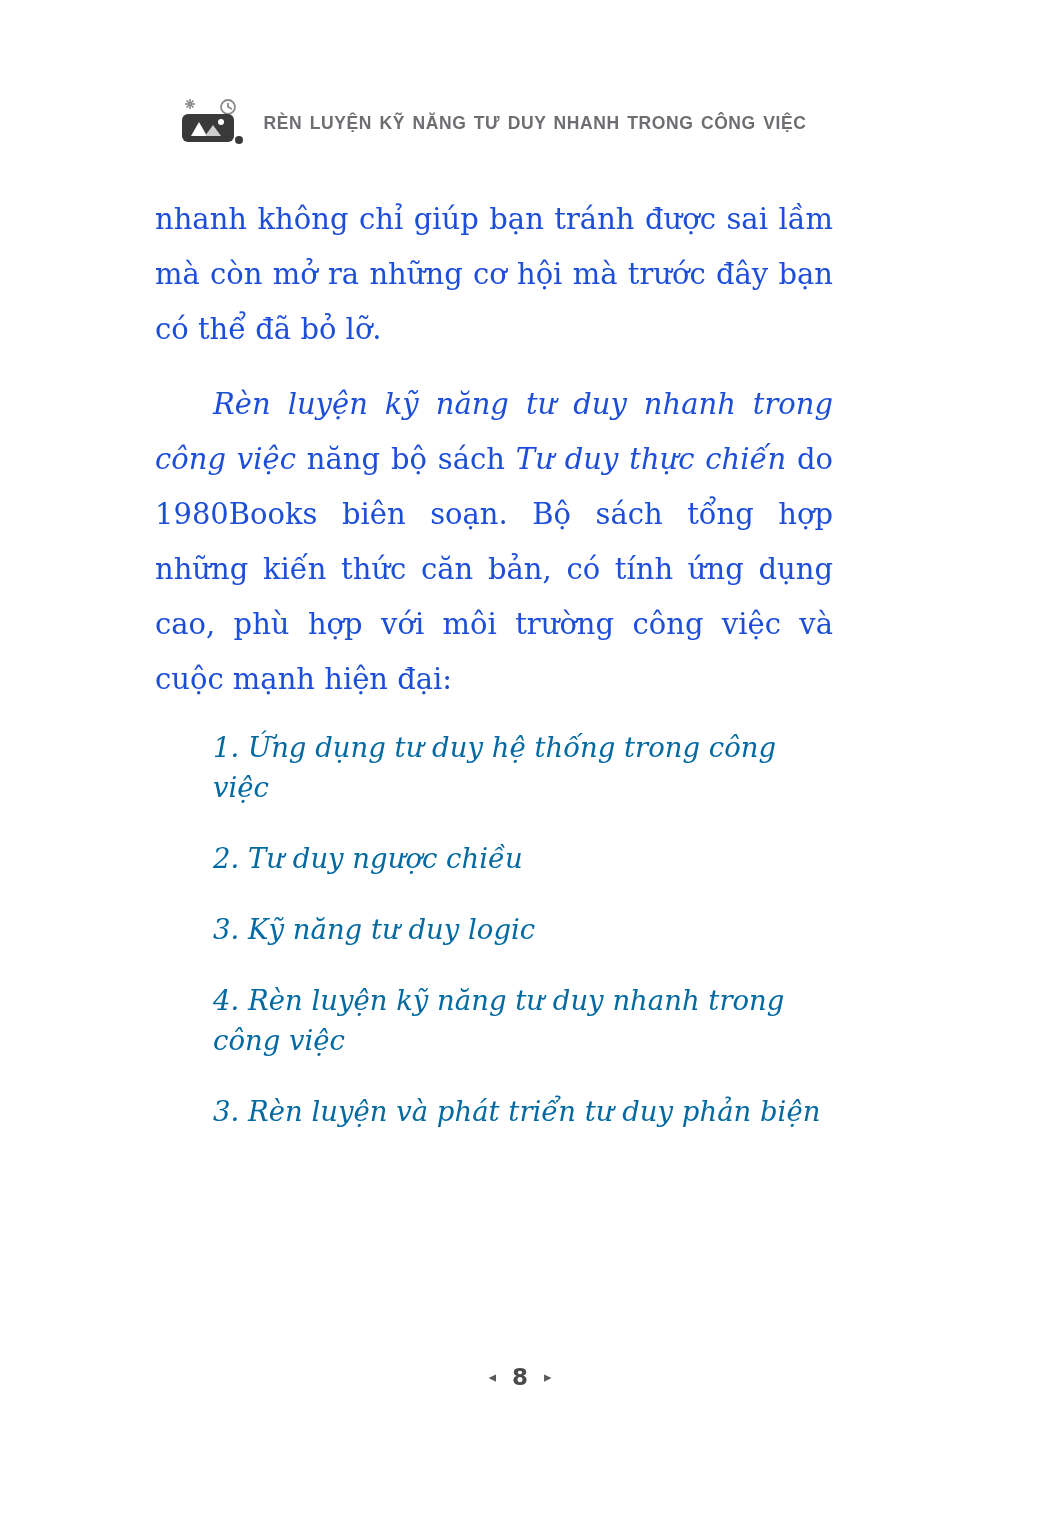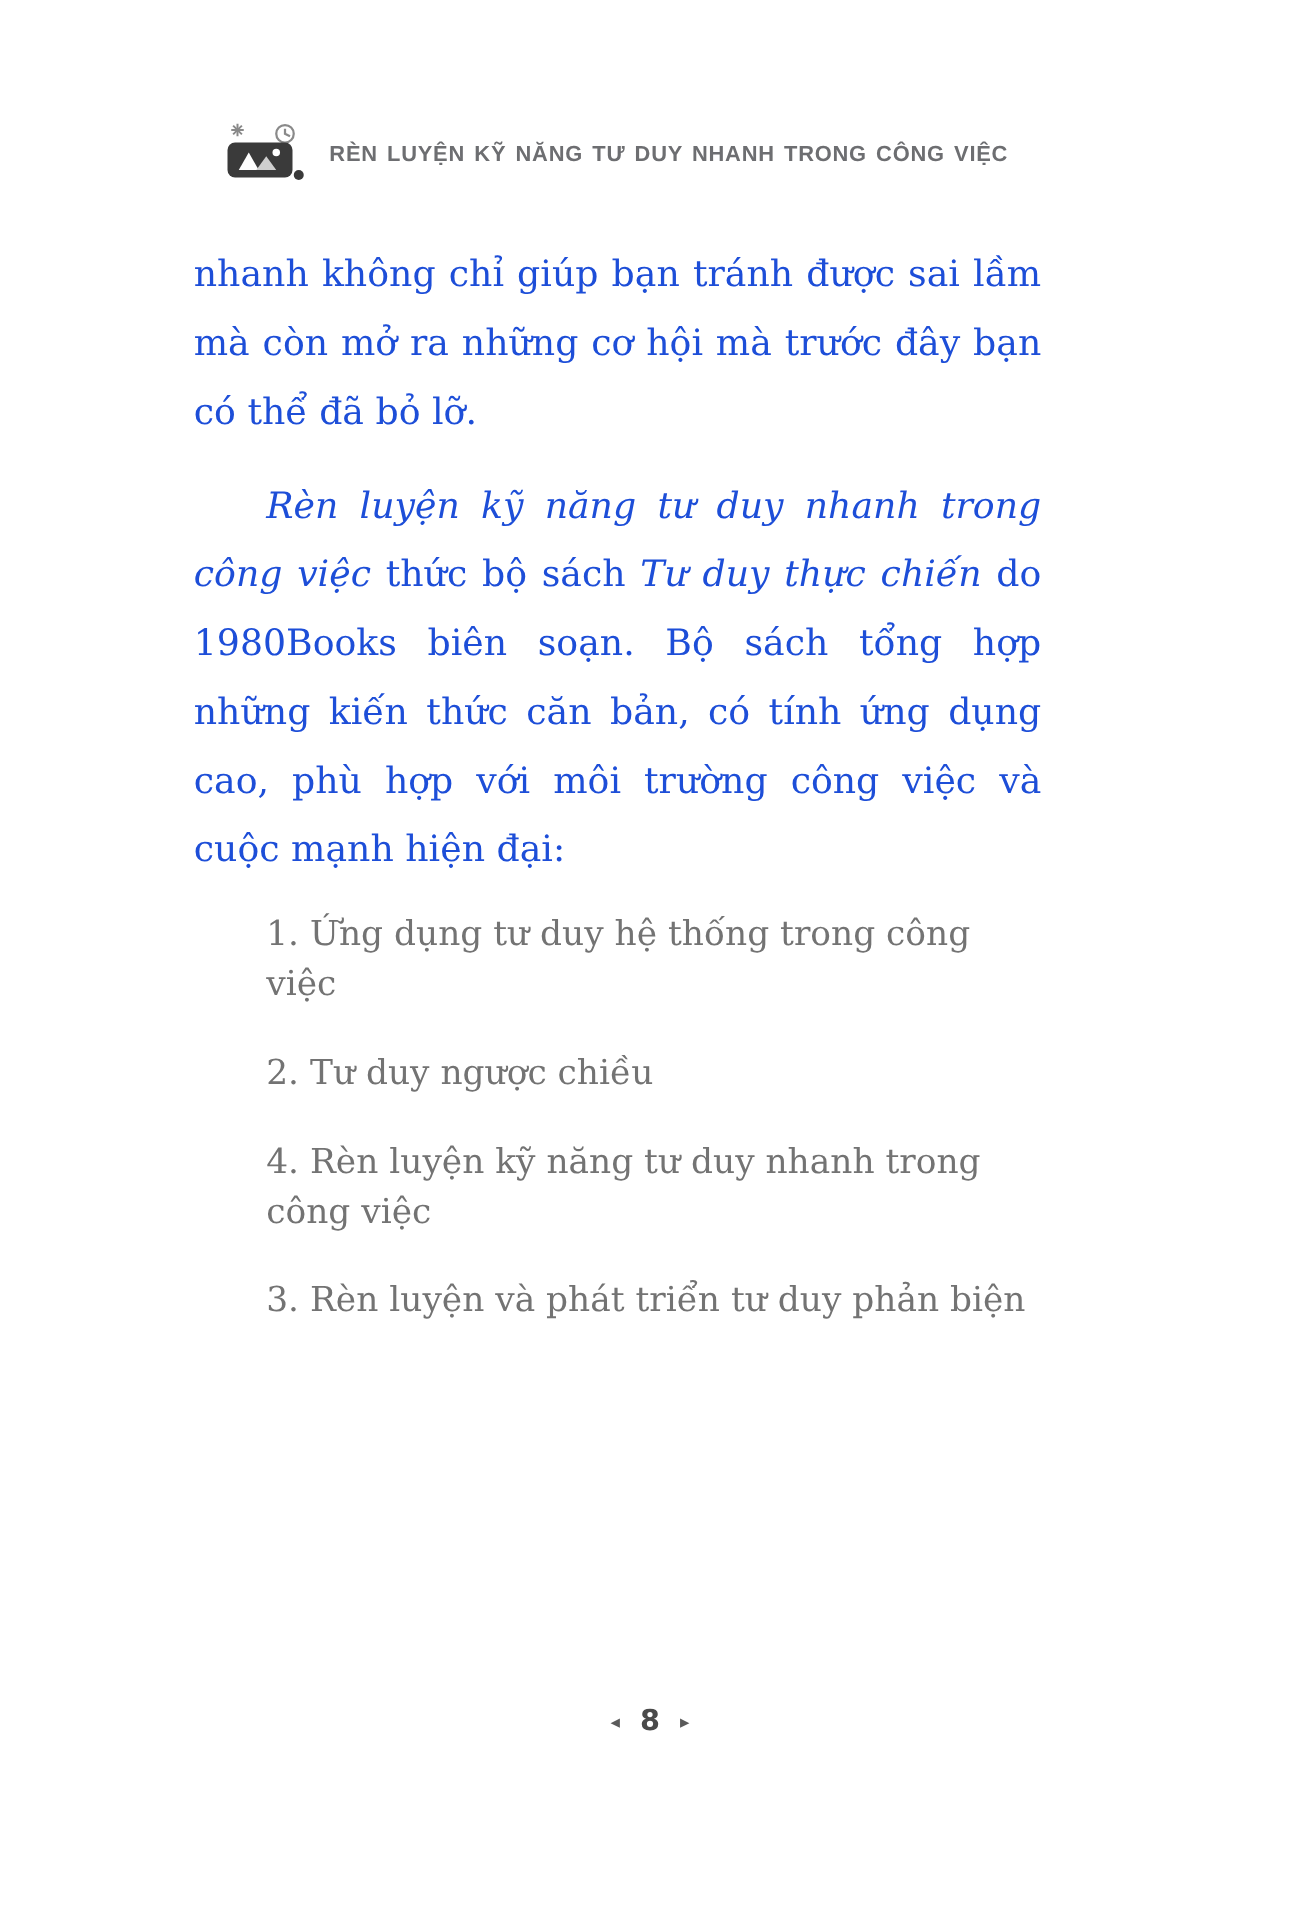--- a/index.html
+++ b/index.html
@@ -39,24 +39,25 @@
   .body-text { font-size: 29px; line-height: 55px; }
   .para {
     text-align: justify;
     margin-bottom: 20px;
     color: #1d4ed8;
   }
   .para.indent { text-indent: 58px; }
   .italic { font-style: italic; }
   .book-list { margin-top: 12px; padding-left: 58px; }
   .book-list-item {
+    font-style: italic;
     font-size: 27.5px;
     line-height: 40px;
     margin-bottom: 31px;
-    color: #737373;
+    color: #0369a1;
   }
   .footer-pager {
     position: absolute;
     top: 1366px;
     left: 0;
     width: 1040px;
     display: flex;
     align-items: center;
     justify-content: center;
     gap: 16px;
@@ -109,25 +110,26 @@
     <span class="running-header-title">RÈN LUYỆN KỸ NĂNG TƯ DUY NHANH TRONG CÔNG VIỆC</span>
   </div>
 
   <div class="body-text">
 
     <p class="para">
       <span>nhanh không chỉ giúp bạn tránh được sai lầm mà còn mở ra những cơ hội mà trước đây bạn có thể đã bỏ lỡ.</span>
     </p>
 
 
-    <p class="para indent"><span class="italic">Rèn luyện kỹ năng tư duy nhanh trong công việc</span><span> thức bộ sách </span><span class="italic">Tư duy thực chiến</span><span> do 1980Books biên soạn. Bộ sách tổng hợp những kiến thức căn bản, có tính ứng dụng cao, phù hợp với môi trường công việc và cuộc mạnh hiện đại:</span></p>
+    <p class="para indent"><span class="italic">Rèn luyện kỹ năng tư duy nhanh trong công việc</span><span> năng bộ sách </span><span class="italic">Tư duy thực chiến</span><span> do 1980Books biên soạn. Bộ sách tổng hợp những kiến thức căn bản, có tính ứng dụng cao, phù hợp với môi trường công việc và cuộc mạnh hiện đại:</span></p>
 
     <div class="book-list">
       <div class="book-list-item">1. Ứng dụng tư duy hệ thống trong công việc</div>
       <div class="book-list-item">2. Tư duy ngược chiều</div>
+      <div class="book-list-item">3. Kỹ năng tư duy logic</div>
       <div class="book-list-item">4. Rèn luyện kỹ năng tư duy nhanh trong công việc</div>
       <div class="book-list-item">3. Rèn luyện và phát triển tư duy phản biện</div>
     </div>
 
   </div>
 
   <div class="footer-pager">
     <span class="pager-arrow">◂</span>
     <span class="pager-number">8</span>
     <span class="pager-arrow">▸</span>

